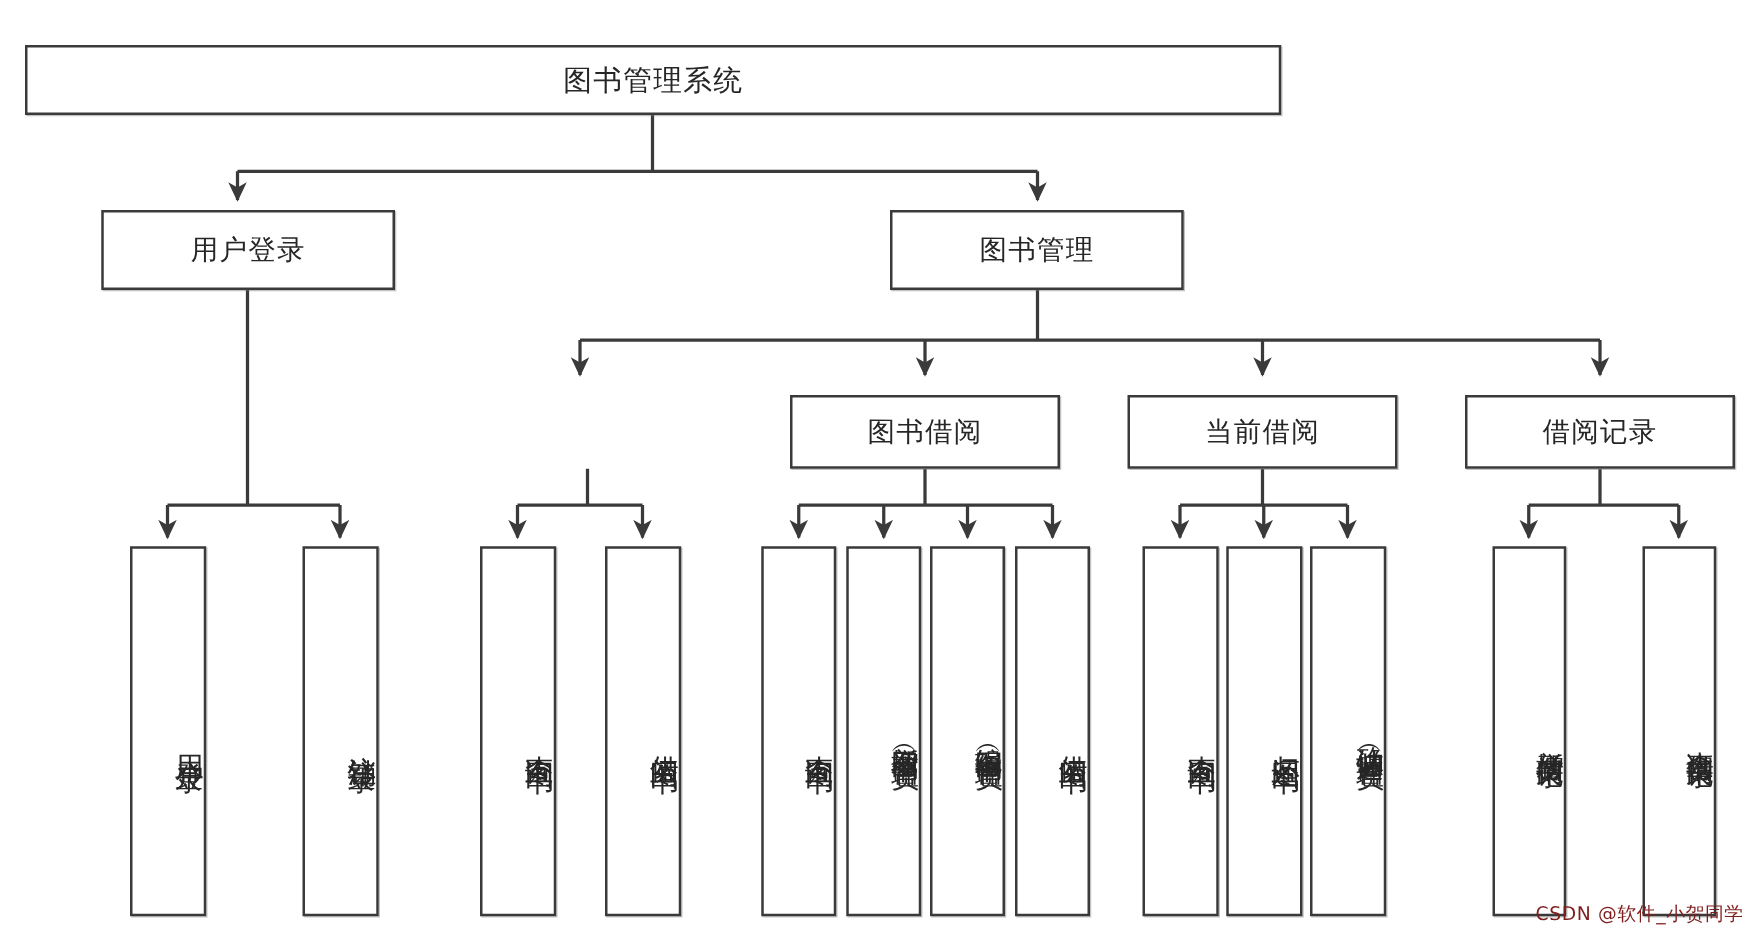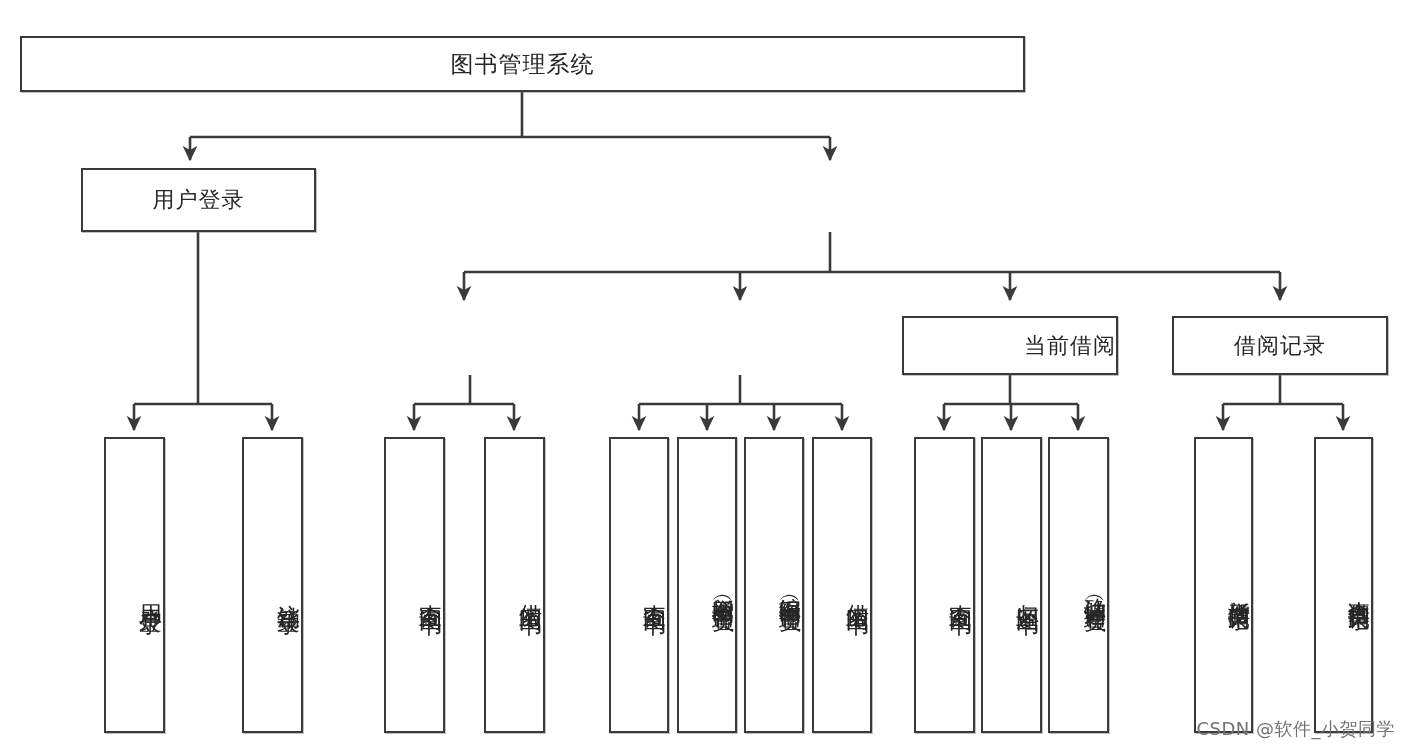--- a/index.html
+++ b/index.html
@@ -58,22 +58,22 @@
   }
   .node.v.tall {
     padding-top: 8px;
     font-size: 22px;
     letter-spacing: 2px;
   }
   .watermark {
     position: absolute;
     right: 10px;
     bottom: 6px;
-    font-size: 18px;
-    color: #737373;
+    font-size: 15px;
+    color: #7f1d1d;
     letter-spacing: 0.5px;
     white-space: nowrap;
   }
 </style>
 </head>
 <body>
 
 <div id="canvas">
 
   <svg id="wires" viewBox="0 0 1405 747" width="1405" height="747" xmlns="http://www.w3.org/2000/svg">
@@ -126,22 +126,28 @@
     </g>
   </svg>
 
   <div class="node h top" style="left:20px; top:12px; width:1005px; height:56px;">
     <span>图书管理系统</span>
   </div>
 
   <div class="node h" style="left:81px; top:168px; width:235px; height:64px;">
     <span>用户登录</span>
   </div>
+  <div class="node h" style="left:712px; top:168px; width:235px; height:64px;">
+    <span>图书管理</span>
+  </div>
 
-  <div class="node h" style="left:902px; top:316px; width:216px; height:59px;justify-content:flex-end;">
+  <div class="node h" style="left:632px; top:316px; width:216px; height:59px;">
+    <span>图书借阅</span>
+  </div>
+  <div class="node h" style="left:902px; top:316px; width:216px; height:59px;">
     <span>当前借阅</span>
   </div>
   <div class="node h" style="left:1172px; top:316px; width:216px; height:59px;">
     <span>借阅记录</span>
   </div>
 
   <div class="node v" style="left:104px; top:437px; width:61px; height:296px;">
     <span>用户登录</span>
   </div>
   <div class="node v" style="left:242px; top:437px; width:61px; height:296px;">

